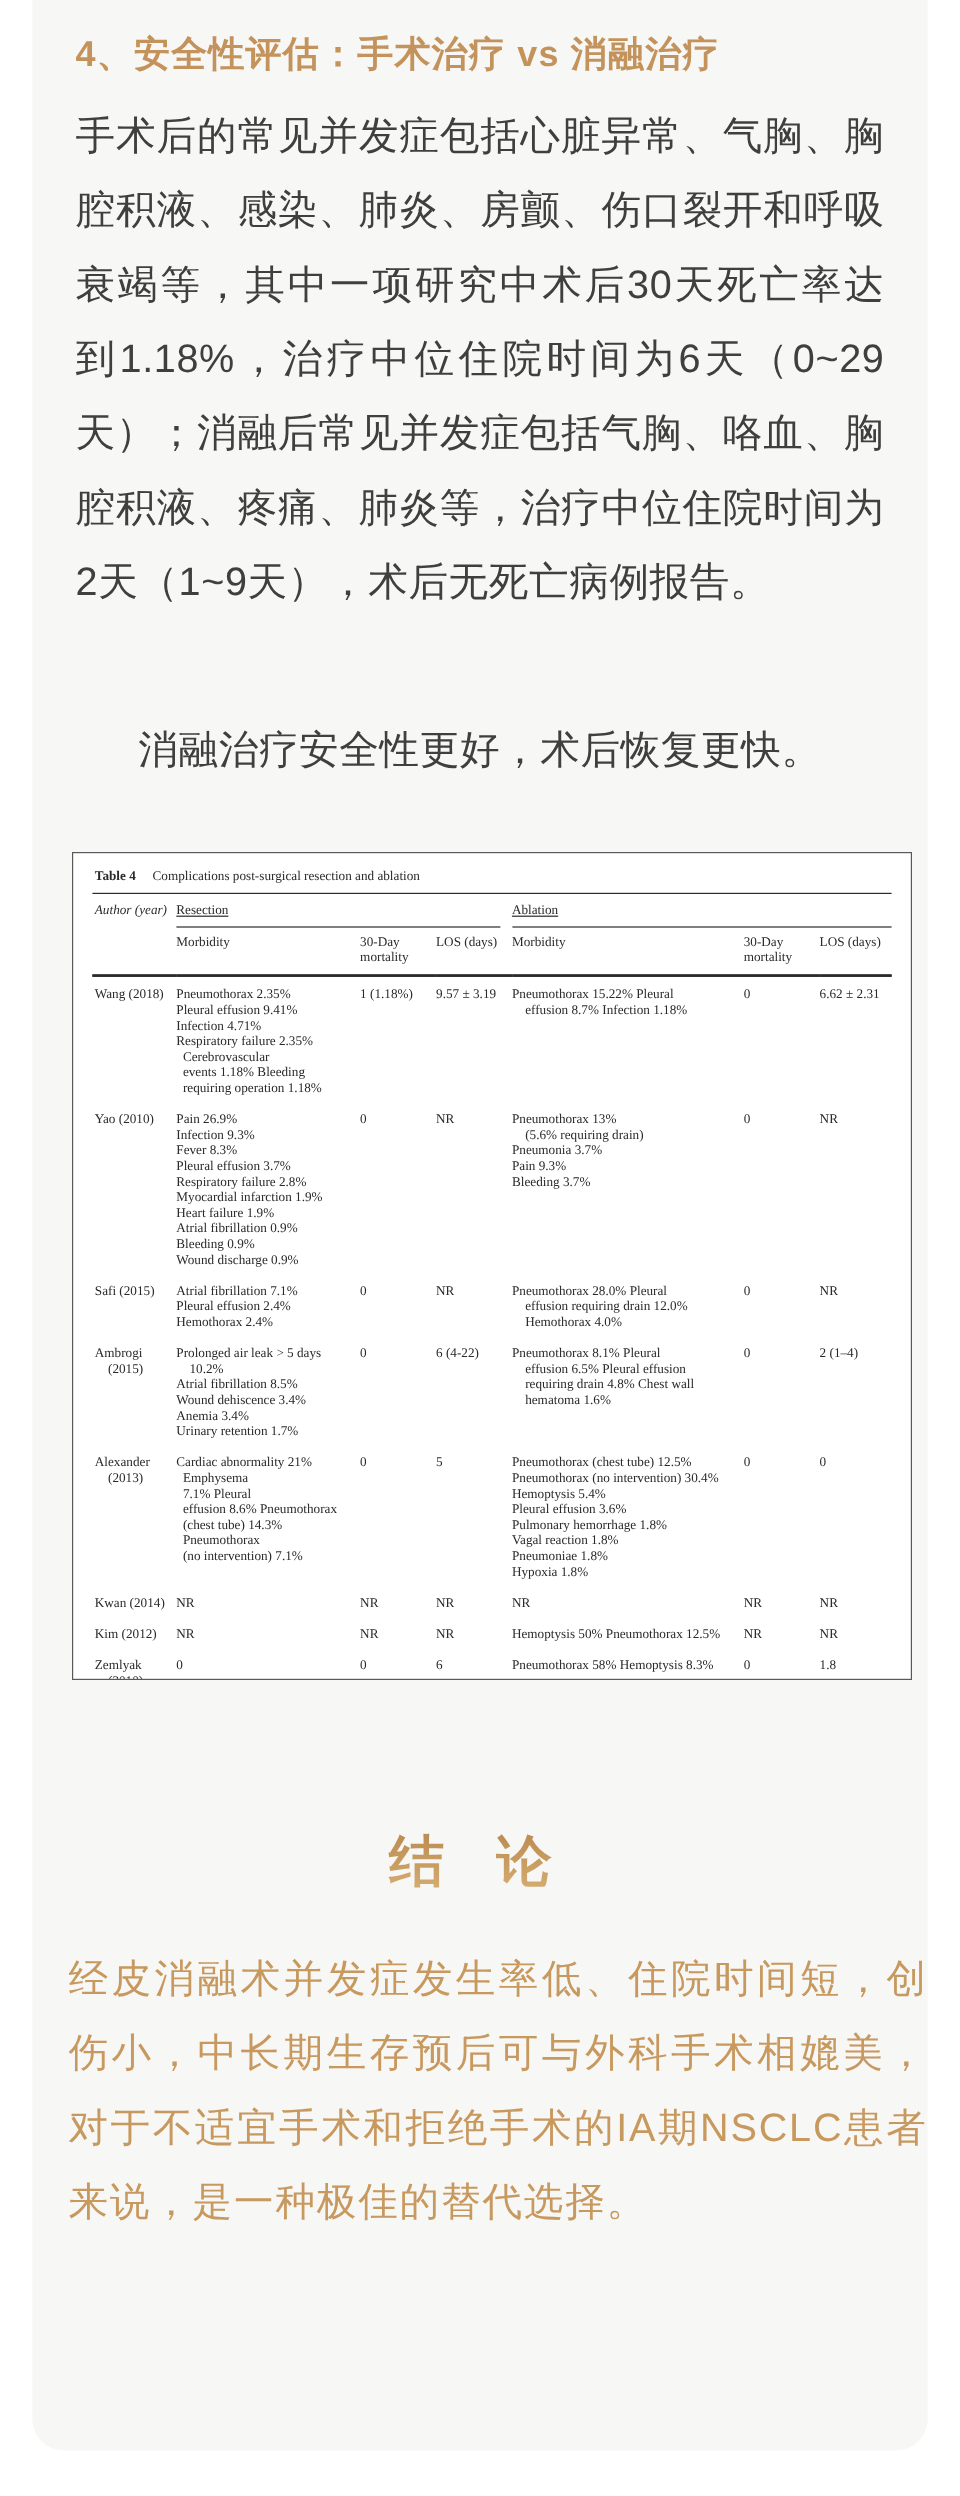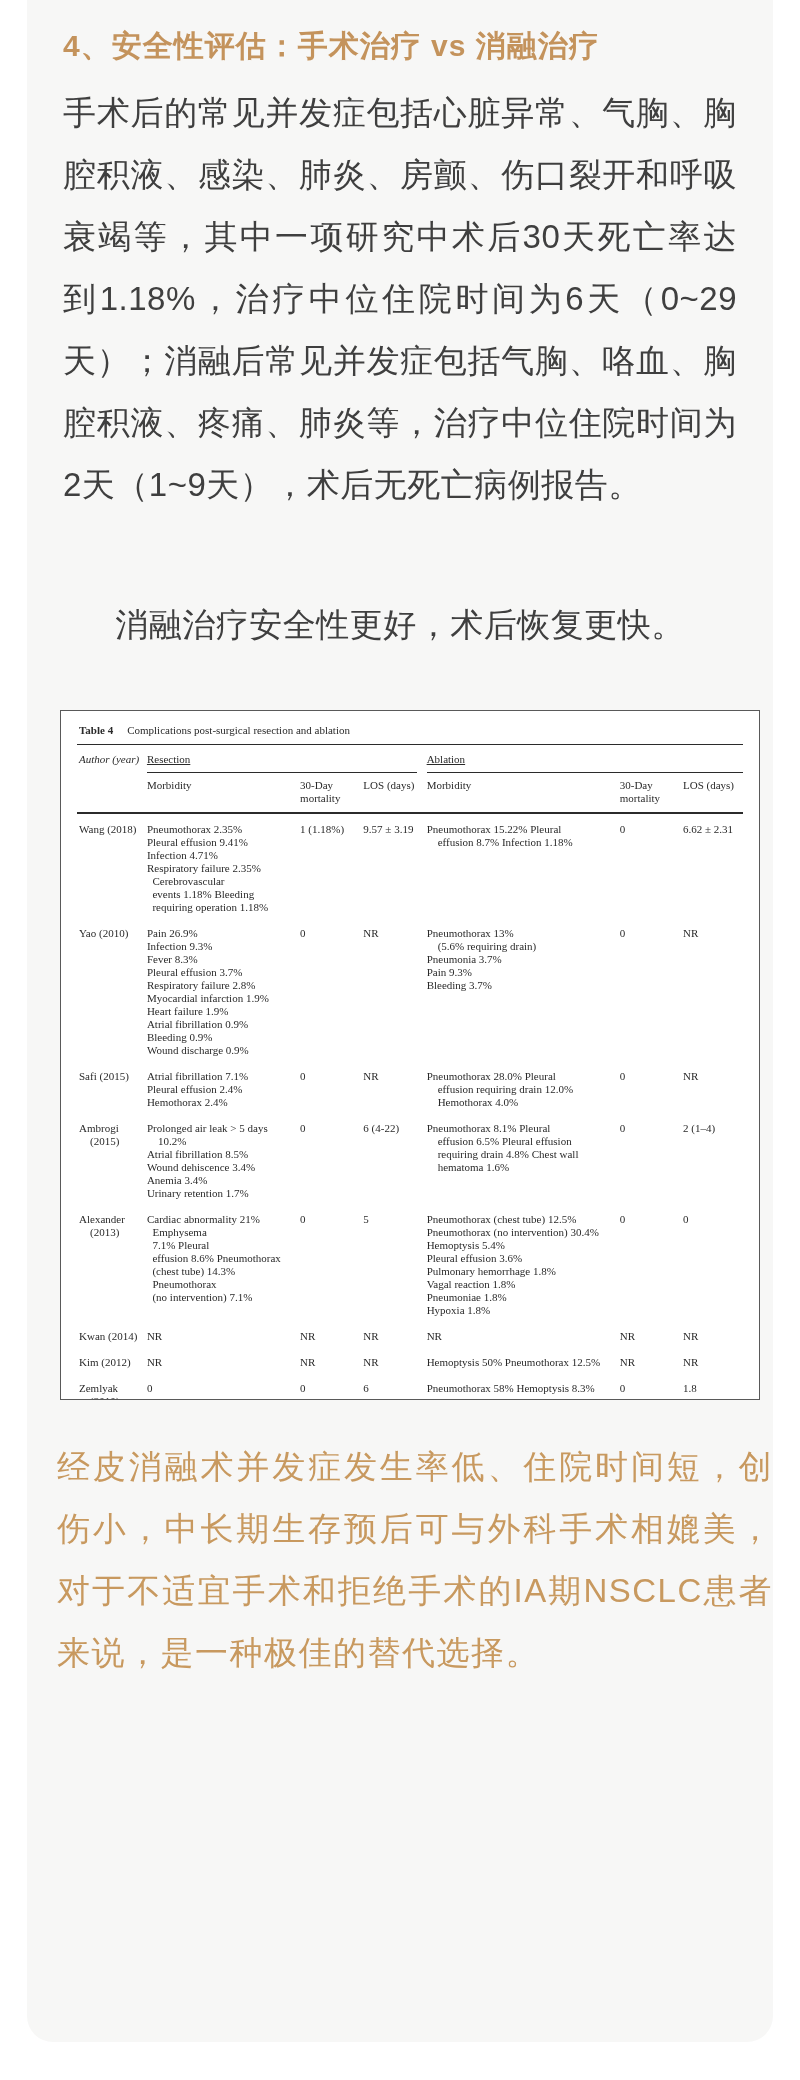--- a/index.html
+++ b/index.html
@@ -292,17 +292,18 @@
               <td class="pre">6</td>
               <td class="pre">Pneumothorax 58% Hemoptysis 8.3%</td>
               <td class="pre">0</td>
               <td class="pre">1.8</td>
             </tr>
           </tbody>
       </table>
 
     </div>
 
+    <h2 class="conclusion-heading">结 论</h2>
 
     <p class="conclusion-par">经皮消融术并发症发生率低、住院时间短，创伤小，中长期生存预后可与外科手术相媲美，对于不适宜手术和拒绝手术的IA期NSCLC患者来说，是一种极佳的替代选择。</p>
 
   </div>
 </div>
 
 </body></html>

